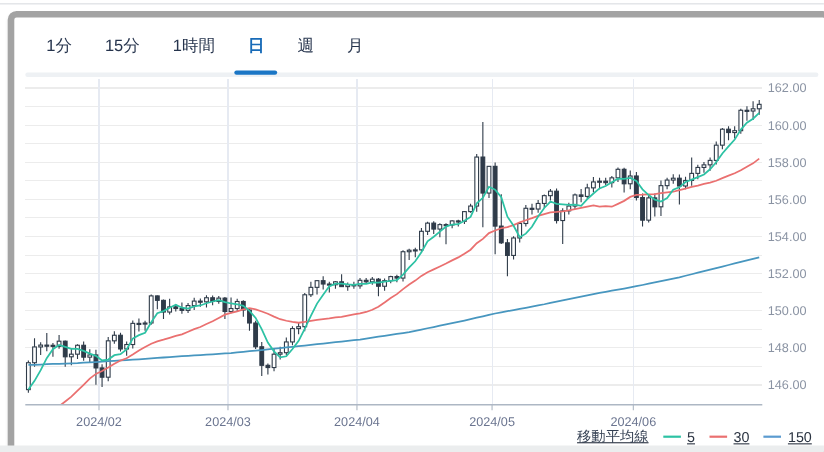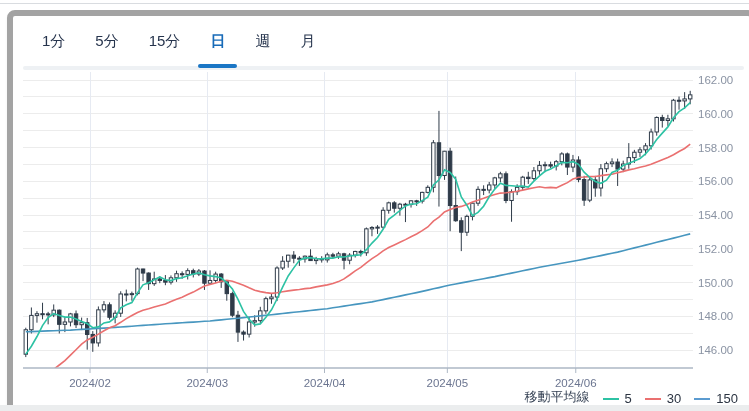--- a/index.html
+++ b/index.html
@@ -8,42 +8,42 @@
   .page-bottom{position:absolute;left:0;bottom:0;width:749px;height:6px;background:#ebedee;}
   .card{position:absolute;left:7px;top:10px;width:737px;height:394px;background:#fff;
     border:6px solid #a3a3a3;border-radius:8px;box-shadow:0 2px 3px rgba(0,0,0,0.06);}
   .tabbar{position:relative;display:flex;align-items:stretch;height:52px;padding-left:14px;}
   .tab{position:relative;display:flex;align-items:center;padding:6px 15px 8px 15px;
     font-size:15px;color:#26344d;cursor:pointer;white-space:nowrap;}
   .tab.active{color:#186bb8;font-weight:bold;}
   .tab .ind{position:absolute;left:3px;right:3px;bottom:0;height:4px;background:#1b76c5;border-radius:2px;z-index:2;}
   .track{position:absolute;top:50px;left:10px;right:6px;height:4px;background:#eef1f4;border-radius:2px;}
   .chart-wrap{position:absolute;left:-8px;top:36px;width:644px;height:340px;}
-  .legend{position:absolute;right:12px;bottom:4px;display:flex;align-items:flex-end;gap:13px;
-    font-size:13px;color:#2b3442;}
+  .legend{position:absolute;right:12px;bottom:4px;display:flex;align-items:center;gap:13px;
+    font-size:13px;color:#2b3442;text-decoration:underline;}
   .legend .ttl{color:#333f52;}
   .legend .item{display:flex;align-items:center;gap:6px;}
   .legend .dash{display:inline-block;width:16px;height:2px;}
   svg text{font-family:"Liberation Sans","DejaVu Sans",sans-serif;}
 </style>
 </head>
 <body>
 
 <div class="top-hairline"></div>
 
 <div class="card">
   <div class="tabbar" id="tabbar">
       <div class="tab">
         <span>1分</span>
       </div>
       <div class="tab">
-        <span>5分</span>
-      </div>
-      <div class="tab">
         <span>15分</span>
+      </div>
+      <div class="tab">
+        <span>1時間</span>
       </div>
       <div class="tab active">
         <span>日</span>
         <div class="ind"></div>
       </div>
       <div class="tab">
         <span>週</span>
       </div>
       <div class="tab">
         <span>月</span>

